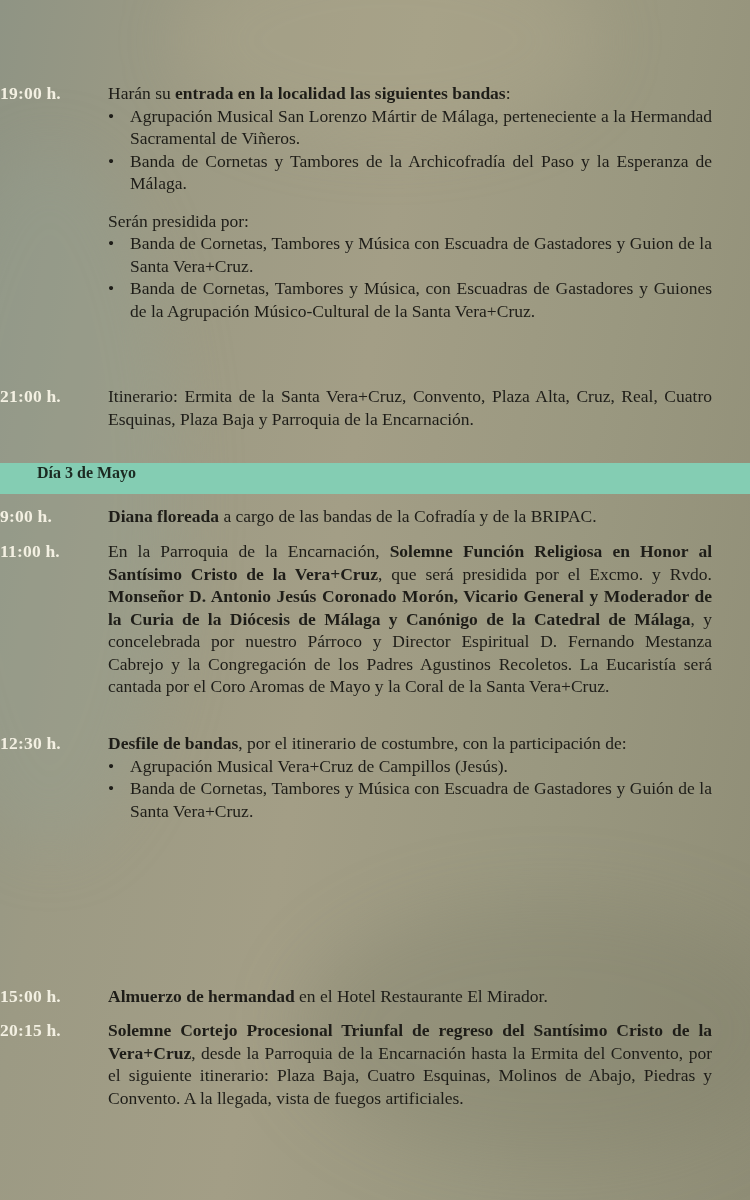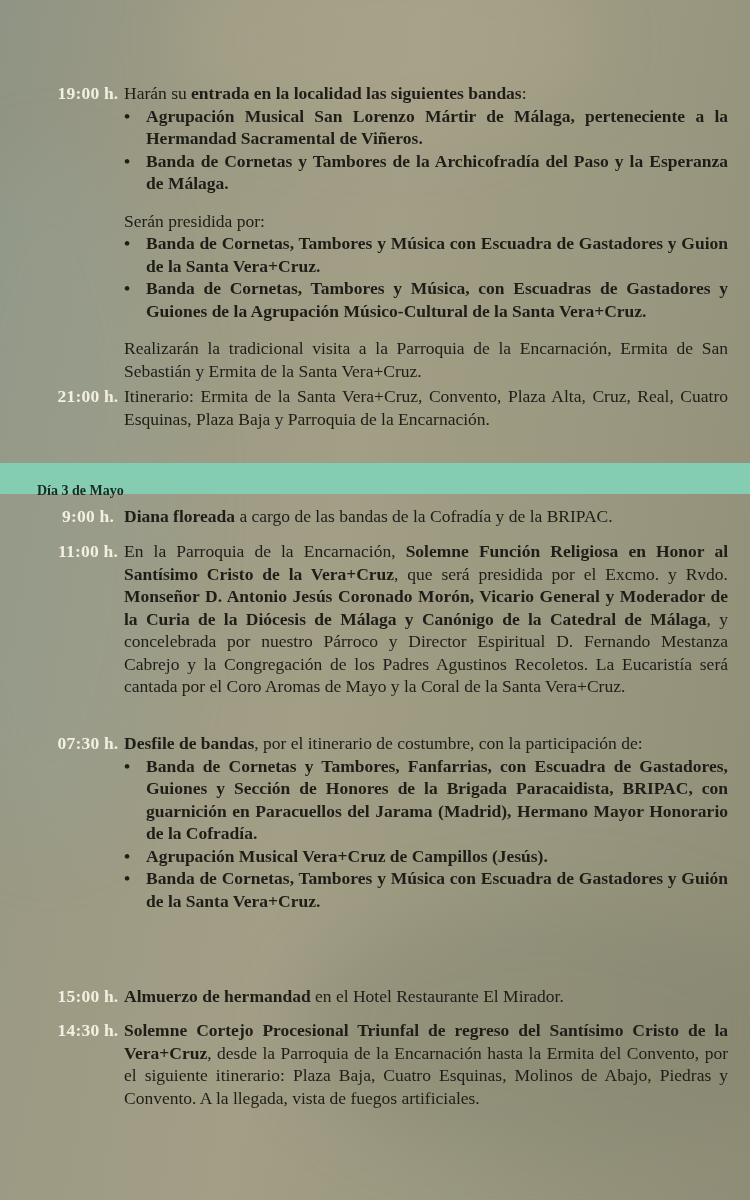--- a/index.html
+++ b/index.html
@@ -10,28 +10,28 @@
     color: #1e1d18;
   }
   .shade1 { position:absolute; left:-80px; top:150px; width:260px; height:700px; border-radius:50%;
     background: rgba(150,160,145,0.35); filter: blur(30px); }
   .shade2 { position:absolute; left:180px; top:-60px; width:420px; height:200px; border-radius:50%;
     background: rgba(175,170,140,0.35); filter: blur(30px); }
   .shade3 { position:absolute; left:300px; top:900px; width:500px; height:260px; border-radius:50%;
     background: rgba(120,118,98,0.25); filter: blur(35px); }
   .content { position:absolute; left:0; top:0; width:750px; }
   .entry { position:absolute; left:0; width:750px; font-size:17.5px; line-height:22.5px; }
-  .time { position:absolute; width:108px; text-align:center; color:#f3f0e2; font-weight:bold; letter-spacing:0.2px;padding-left:34px; }
-  .body { position:absolute; left:124px; width:604px; text-align:justify; }
+  .time { position:absolute; width:108px; text-align:left; color:#f3f0e2; font-weight:bold; letter-spacing:0.2px; }
+  .body { position:absolute; left:108px; width:604px; text-align:justify; }
   .line { display:block; }
-  .bul { position:relative; padding-left:22px;font-weight:bold; }
+  .bul { position:relative; padding-left:22px; }
   .bul::before { content:"•"; position:absolute; left:0; top:0; }
   b { font-weight: bold; }
   .dayband { position:absolute; left:0; top:463px; width:750px; height:31px; background:#84cdb3; }
-  .daytitle { position:absolute; left:37px; top:20px; font-size:14px; font-weight:bold; color:#1c2a22; }
+  .daytitle { position:absolute; left:37px; top:1px; font-size:16px; font-weight:bold; color:#1c2a22; }
 </style>
 </head>
 <body>
 
 <div class="shade1"></div>
 <div class="shade2"></div>
 <div class="shade3"></div>
 
 <div class="content">
 
@@ -39,21 +39,20 @@
     <span class="time">19:00 h.</span>
     <div class="body">
       <span class="line"><span>Harán su </span><b>entrada en la localidad las siguientes bandas</b><span>:</span></span>
       <div class="bul">Agrupación Musical San Lorenzo Mártir de Málaga, perteneciente a la Hermandad Sacramental de Viñeros.</div>
       <div class="bul">Banda de Cornetas y Tambores de la Archicofradía del Paso y la Esperanza de Málaga.</div>
       <div style="height:15px"></div>
       <div>Serán presidida por:</div>
       <div class="bul">Banda de Cornetas, Tambores y Música con Escuadra de Gastadores y Guion de la Santa Vera+Cruz.</div>
       <div class="bul">Banda de Cornetas, Tambores y Música, con Escuadras de Gastadores y Guiones de la Agrupación Músico-Cultural de la Santa Vera+Cruz.</div>
       <div style="height:15px"></div>
-      <div>Realizarán la tradicional visita a la Parroquia de la Encarnación, Ermita de San Sebastián y Ermita de la Santa Vera+Cruz.</div>
     </div>
   </div>
 
   <div class="entry" style="top:385px;">
     <span class="time">21:00 h.</span>
     <div class="body">
       <div>Itinerario: Ermita de la Santa Vera+Cruz, Convento, Plaza Alta, Cruz, Real, Cuatro Esquinas, Plaza Baja y Parroquia de la Encarnación.</div>
     </div>
   </div>
 
@@ -69,36 +68,35 @@
   </div>
 
   <div class="entry" style="top:540px;">
     <span class="time">11:00 h.</span>
     <div class="body">
       <span>En la Parroquia de la Encarnación, </span><b>Solemne Función Religiosa en Honor al Santísimo Cristo de la Vera+Cruz</b><span>, que será presidida por el Excmo. y Rvdo. </span><b>Monseñor D. Antonio Jesús Coronado Morón, Vicario General y Moderador de la Curia de la Diócesis de Málaga y Canónigo de la Catedral de Málaga</b><span>, y concelebrada por nuestro Párroco y Director Espiritual D. Fernando Mestanza Cabrejo y la Congregación de los Padres Agustinos Recoletos. La Eucaristía será cantada por el Coro Aromas de Mayo y la Coral de la Santa Vera+Cruz.</span>
     </div>
   </div>
 
   <div class="entry" style="top:732px;">
-    <span class="time">07:30 h.</span>
+    <span class="time">12:30 h.</span>
     <div class="body">
       <div><b>Desfile de bandas</b><span>, por el itinerario de costumbre, con la participación de:</span></div>
-      <div class="bul">Banda de Cornetas y Tambores, Fanfarrias, con Escuadra de Gastadores, Guiones y Sección de Honores de la Brigada Paracaidista, BRIPAC, con guarnición en Paracuellos del Jarama (Madrid), Hermano Mayor Honorario de la Cofradía.</div>
       <div class="bul">Agrupación Musical Vera+Cruz de Campillos (Jesús).</div>
       <div class="bul">Banda de Cornetas, Tambores y Música con Escuadra de Gastadores y Guión de la Santa Vera+Cruz.</div>
     </div>
   </div>
 
   <div class="entry" style="top:985px;">
     <span class="time">15:00 h.</span>
     <div class="body">
       <b>Almuerzo de hermandad</b><span> en el  Hotel Restaurante El Mirador.</span>
     </div>
   </div>
 
   <div class="entry" style="top:1019px;">
-    <span class="time">14:30 h.</span>
+    <span class="time">20:15 h.</span>
     <div class="body">
       <b>Solemne Cortejo Procesional Triunfal de regreso del Santísimo Cristo de la Vera+Cruz</b><span>, desde la Parroquia de la Encarnación hasta la Ermita del Convento, por el siguiente itinerario: Plaza Baja, Cuatro Esquinas, Molinos de Abajo, Piedras y Convento. A la llegada, vista de fuegos artificiales.</span>
     </div>
   </div>
 
 </div>
 
 </body></html>

